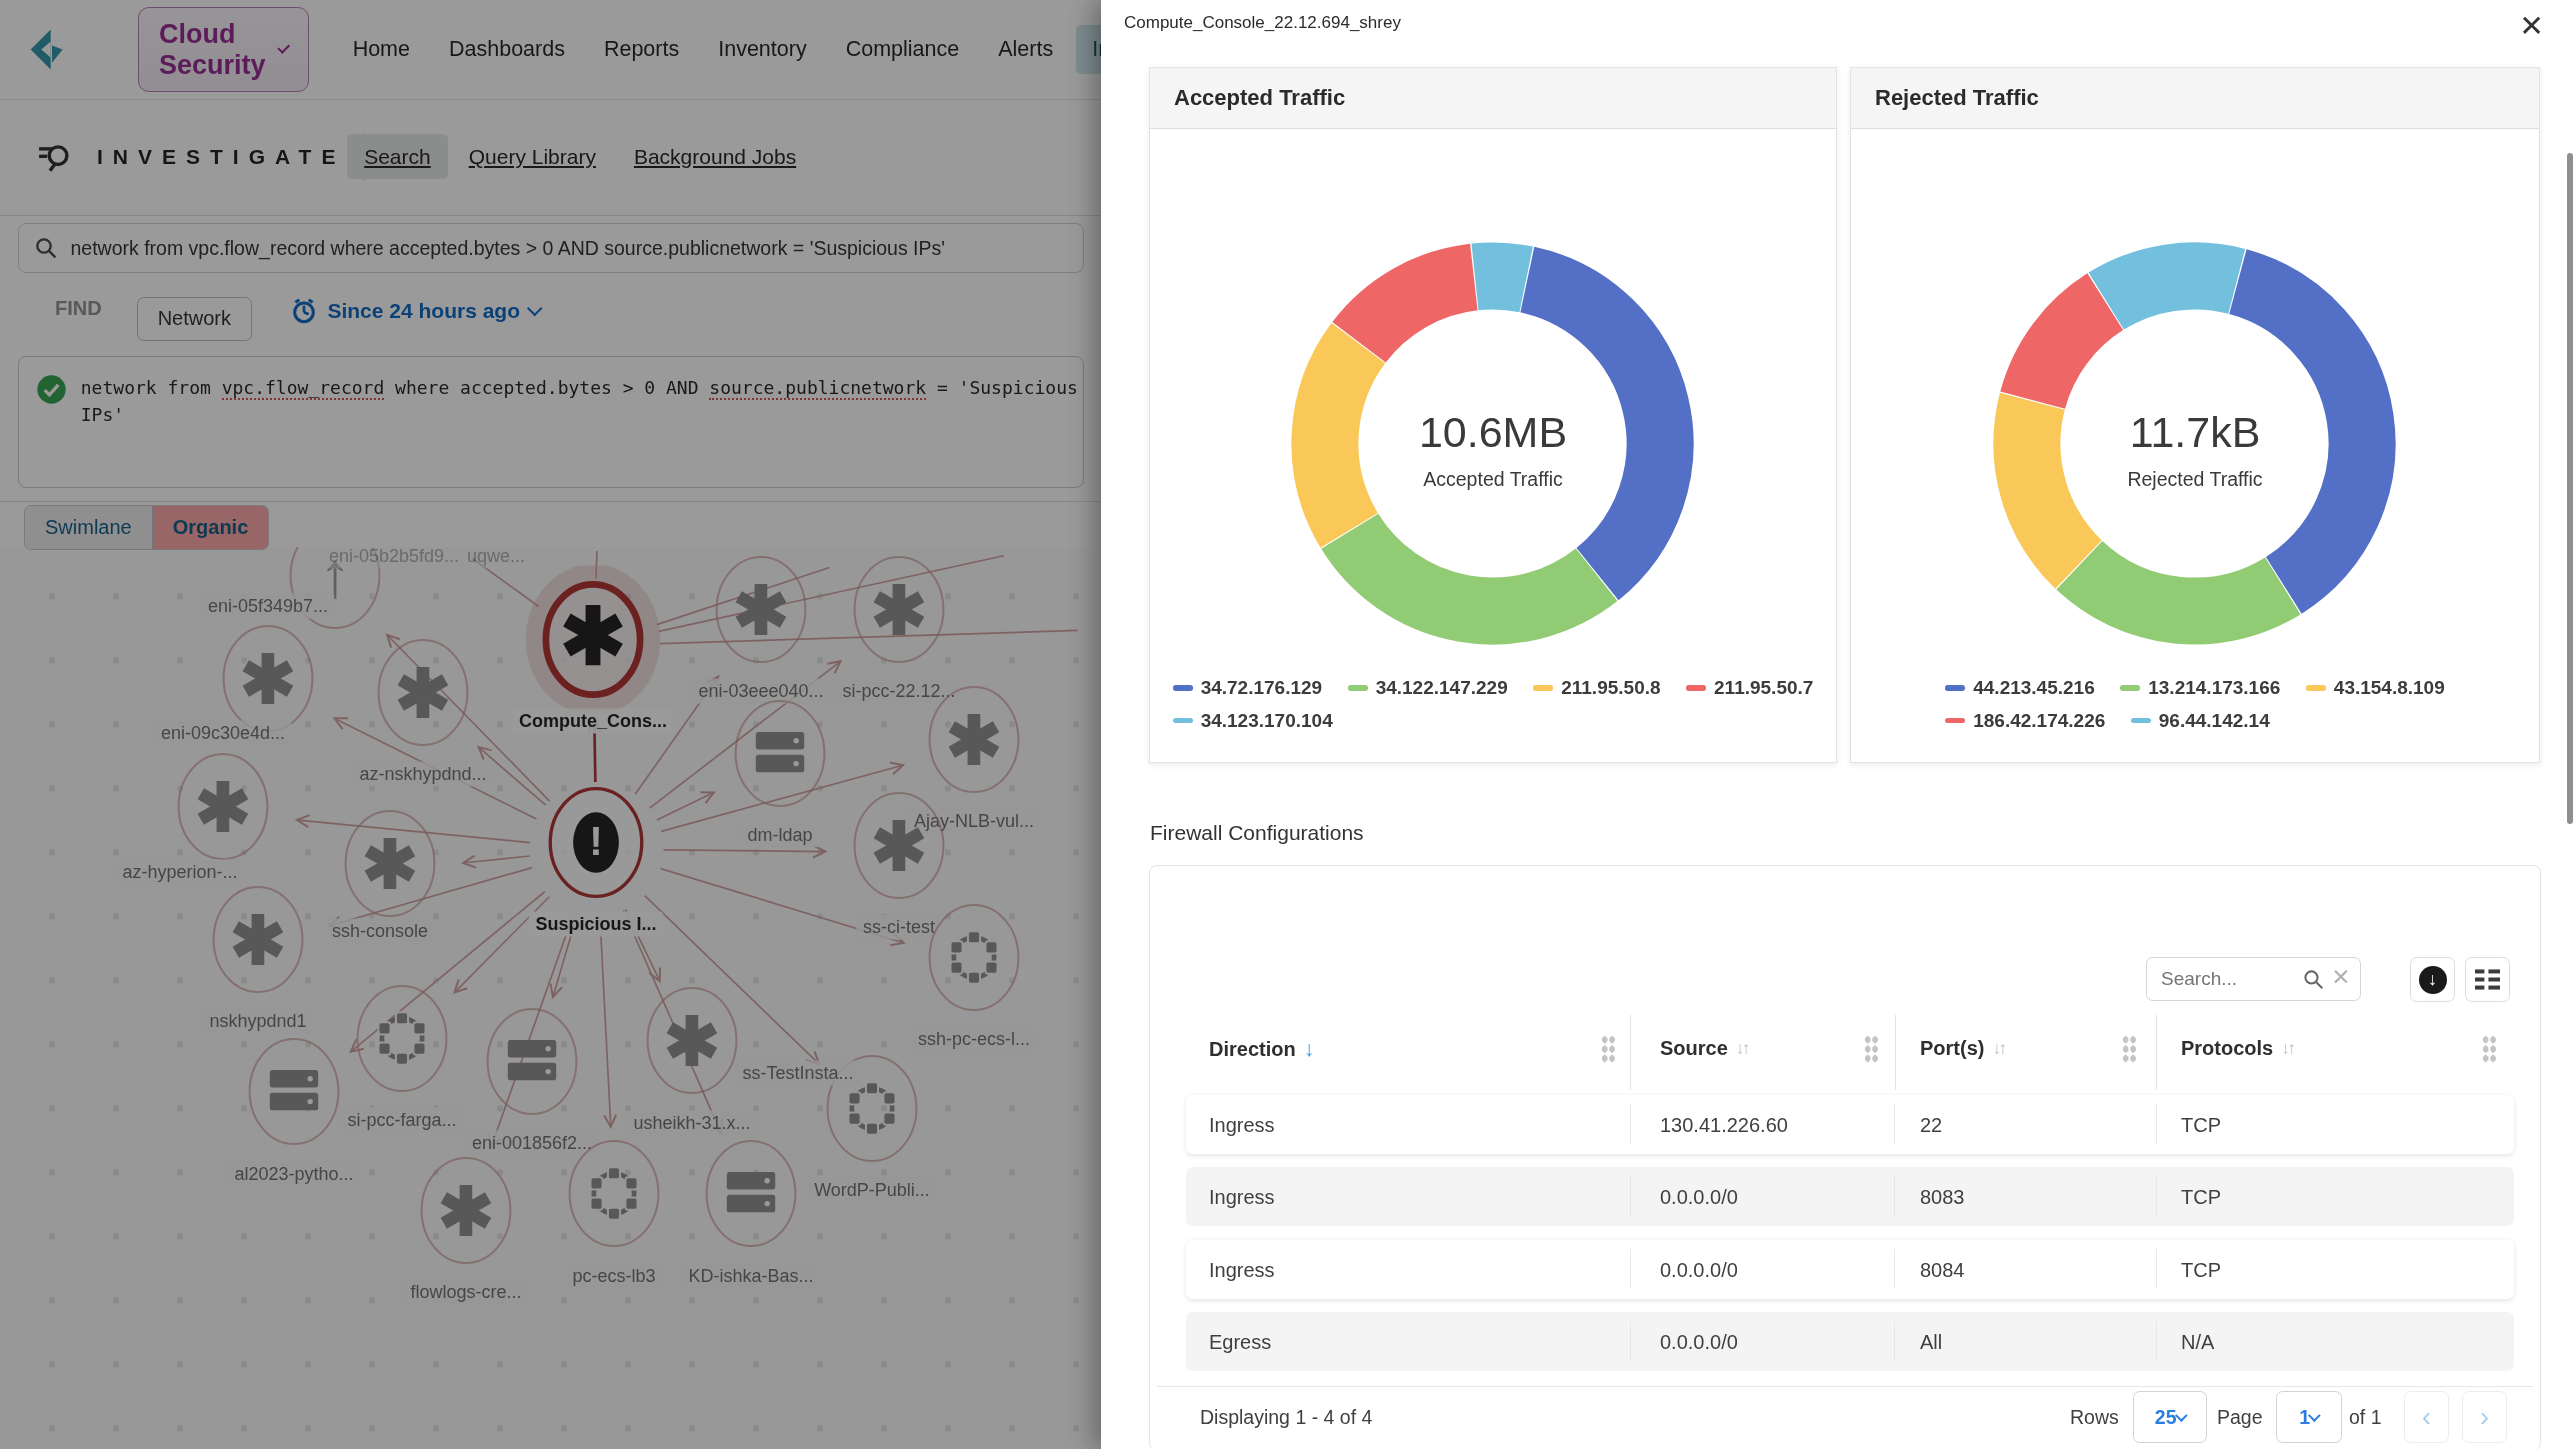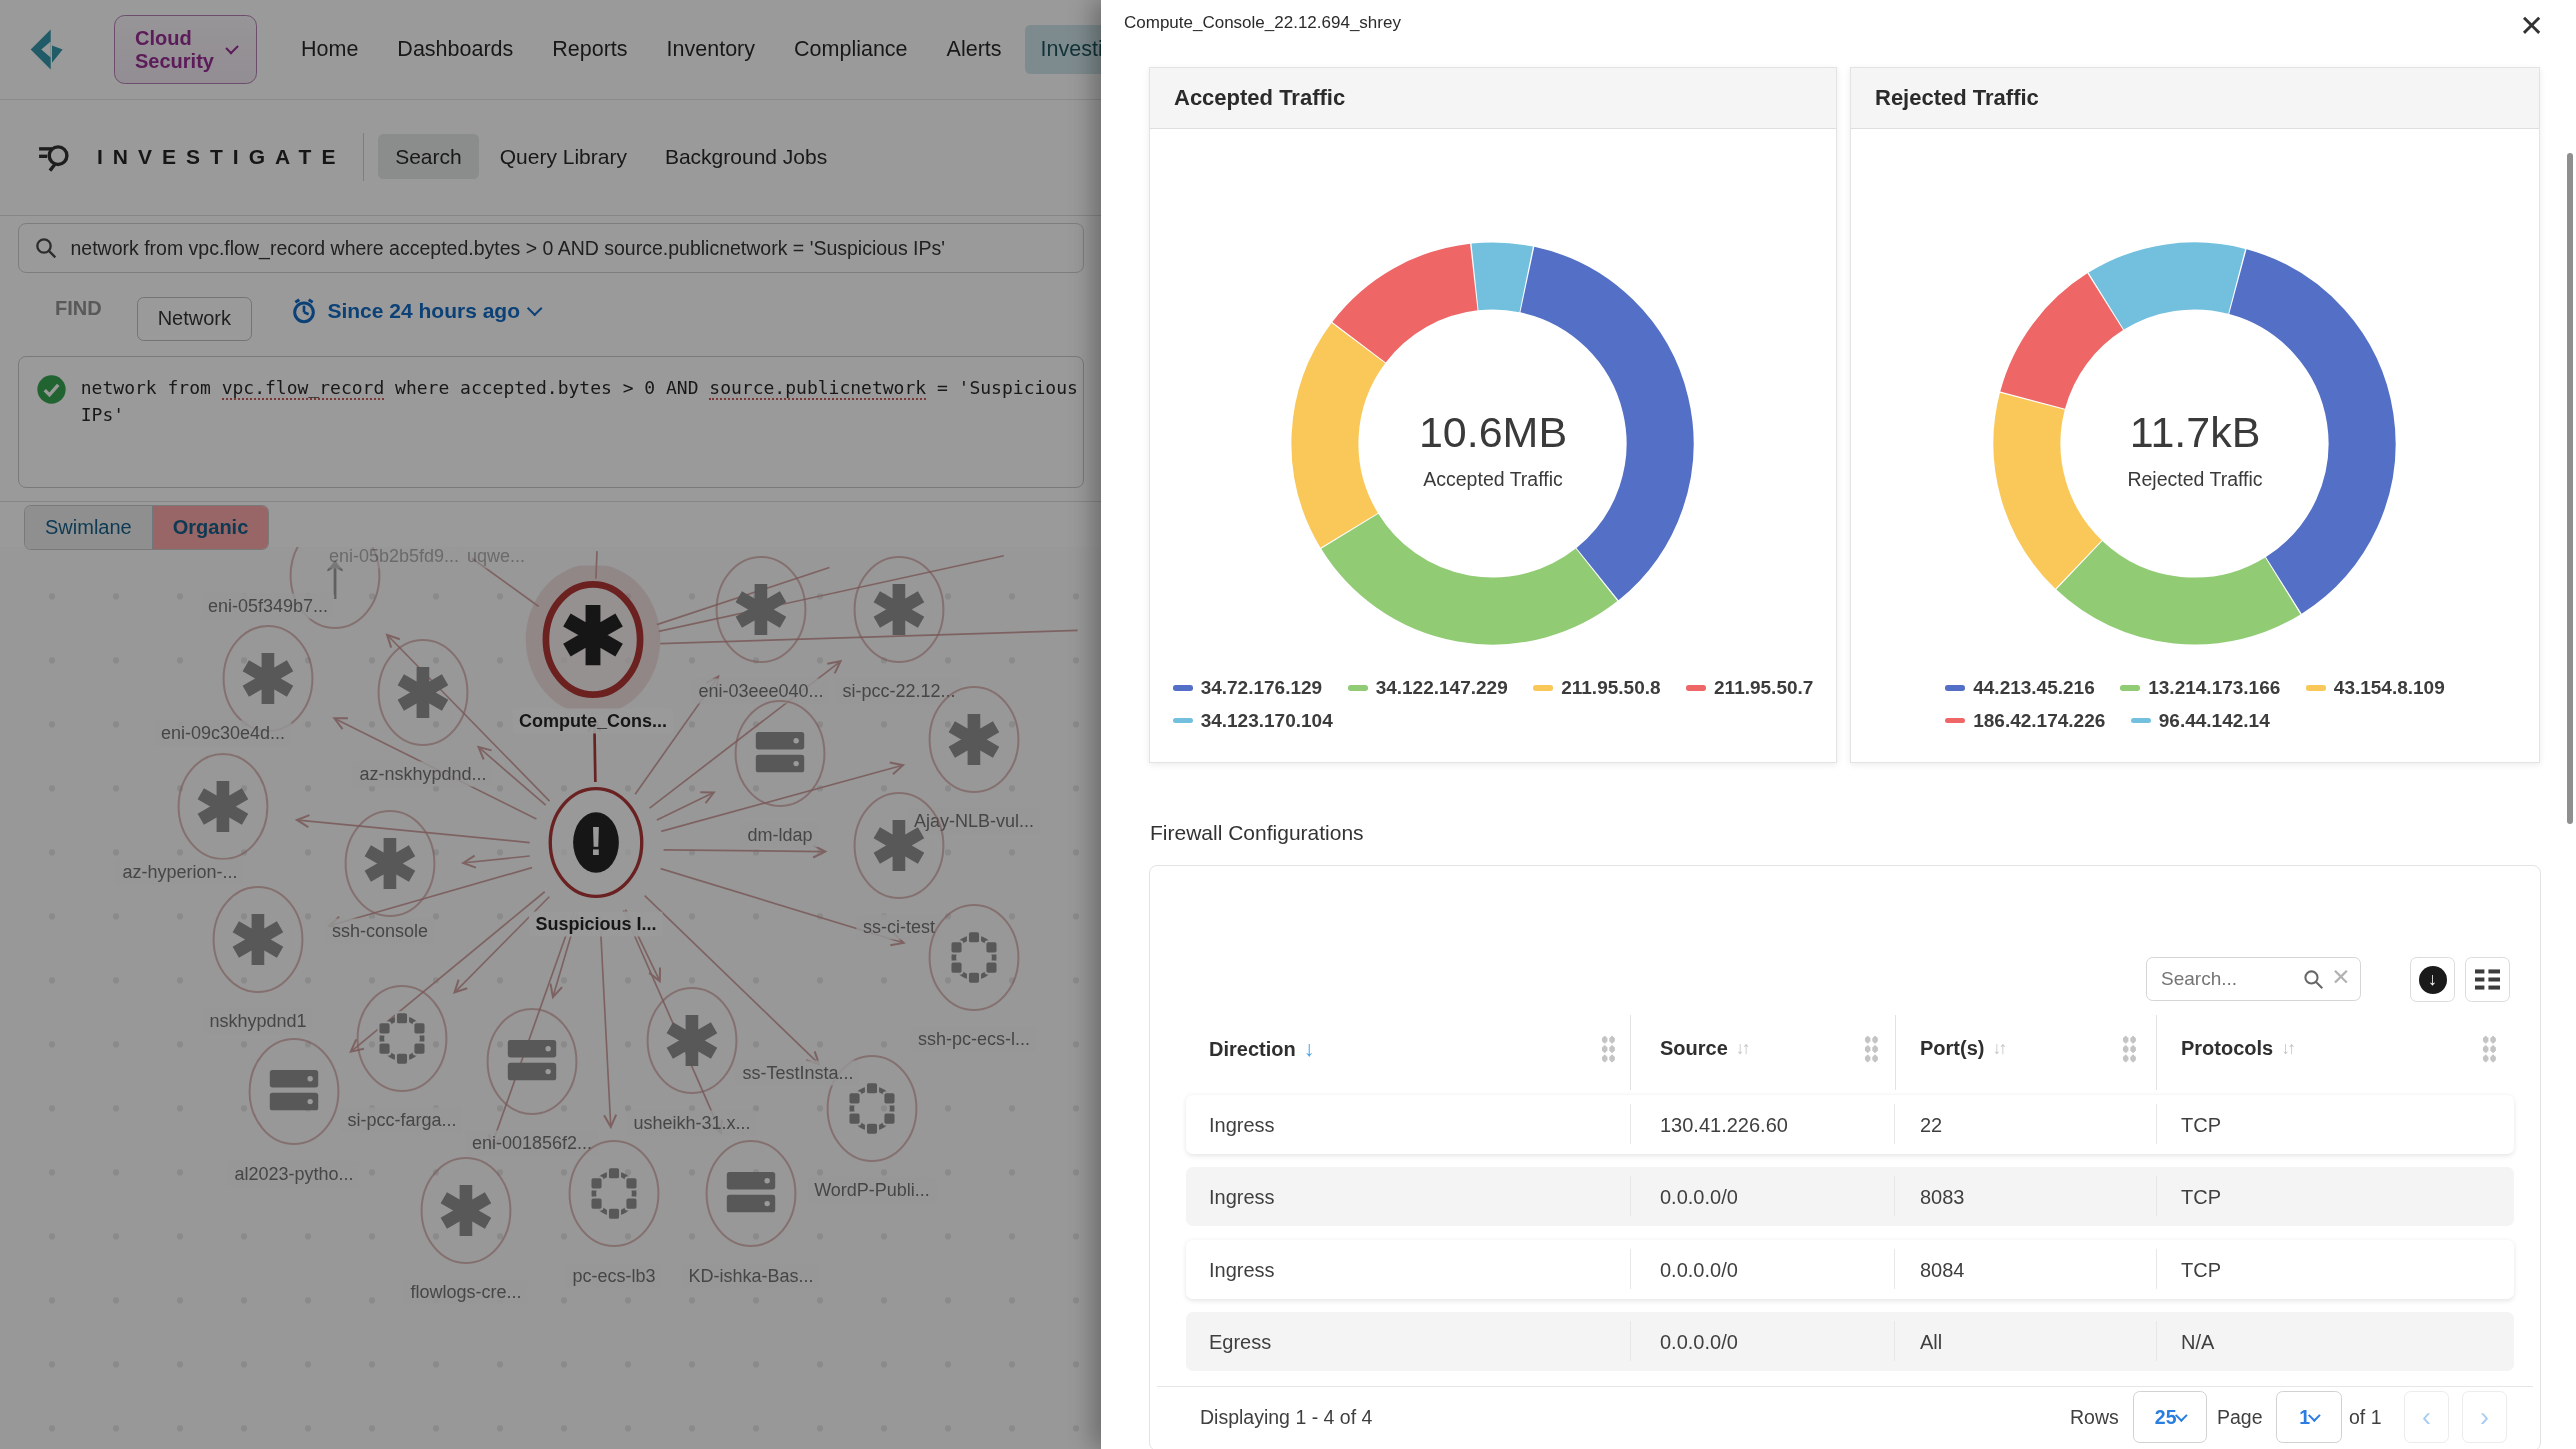--- a/index.html
+++ b/index.html
@@ -2,33 +2,33 @@
 <html style="font-size:10.7px"><head>
 <meta charset="utf-8">
 <style>
   html,body{margin:0;padding:0;}
   body{width:2576px;height:1449px;overflow:hidden;position:relative;background:#fff;
        font-family:"Liberation Sans",sans-serif;color:#333;}
   
   .topbar{position:absolute;left:0;top:0;width:1127px;height:99px;background:#fff;
           border-bottom:1.3px solid #e4e4e4;display:flex;align-items:center;z-index:1;}
   .logo{width:40px;height:43px;margin-left:28px;flex:0 0 auto;}
-  .brand-pill{margin-left:46px;display:flex;align-items:center;gap:10.7px;padding:10.7px 20px;
+  .brand-pill{margin-left:70px;display:flex;align-items:center;gap:10.7px;padding:10.7px 20px;
           border:1.3px solid #b27ab2;border-radius:10.7px;background:linear-gradient(#faf6fb,#f1e9f3);
-          color:#93278f;font-size:20px;font-weight:700;}
+          color:#93278f;font-size:27px;font-weight:700;}
   .chev{display:inline-block;width:9.4px;height:9.4px;border-right:2.7px solid currentColor;
         border-bottom:2.7px solid currentColor;transform:rotate(45deg);margin-top:-4px;}
   .nav-items{display:flex;align-items:center;gap:39px;margin-left:44px;font-size:21.5px;color:#1f1f1f;white-space:nowrap;}
   .nav-item{cursor:pointer;}
   .nav-item.active{background:#cfe6ea;color:#174f58;padding:12px 16px;border-radius:5.4px;margin:-12px -16px;}
   .inv-row{position:absolute;left:0;top:123px;width:1101px;height:67px;display:flex;align-items:center;z-index:1;}
   .inv-icon{margin-left:35px;flex:0 0 auto;}
   .inv-title{margin-left:24px;font-size:21px;font-weight:600;letter-spacing:10px;color:#1c1c1c;}
   .inv-divider{width:1.3px;height:48px;background:#cfcfcf;margin-left:17.4px;}
-  .inv-tabs{display:flex;align-items:center;gap:38px;margin-left:31px;font-size:21px;color:#222;}
+  .inv-tabs{display:flex;align-items:center;gap:38px;font-size:21px;color:#222;text-decoration:underline;}
   .inv-tab{cursor:pointer;}
   .inv-tab.active{background:#e5e7e7;padding:10.7px 17.4px;border-radius:5.4px;margin:-10.7px -17.4px;}
   .hline{position:absolute;left:0;width:1101px;height:1.3px;background:#dcdcdc;z-index:1;}
   .search-row{position:absolute;left:18px;top:223px;width:1064px;height:48px;border:1.3px solid #cfcfcf;
           border-radius:8px;background:#fff;display:flex;align-items:center;z-index:1;}
   .search-row input{border:none;outline:none;font-size:19.5px;color:#2f2f2f;flex:1;margin-left:10.7px;
           font-family:"Liberation Sans",sans-serif;background:transparent;}
   .find-row{position:absolute;left:0;top:297px;height:47px;display:flex;align-items:flex-start;z-index:1;}
   .find-label{margin-left:55px;font-size:20px;font-weight:600;color:#8f8f8f;}
   .network-btn{margin-left:35px;border:1.3px solid #bdbdbd;border-radius:6.7px;background:#fff;

